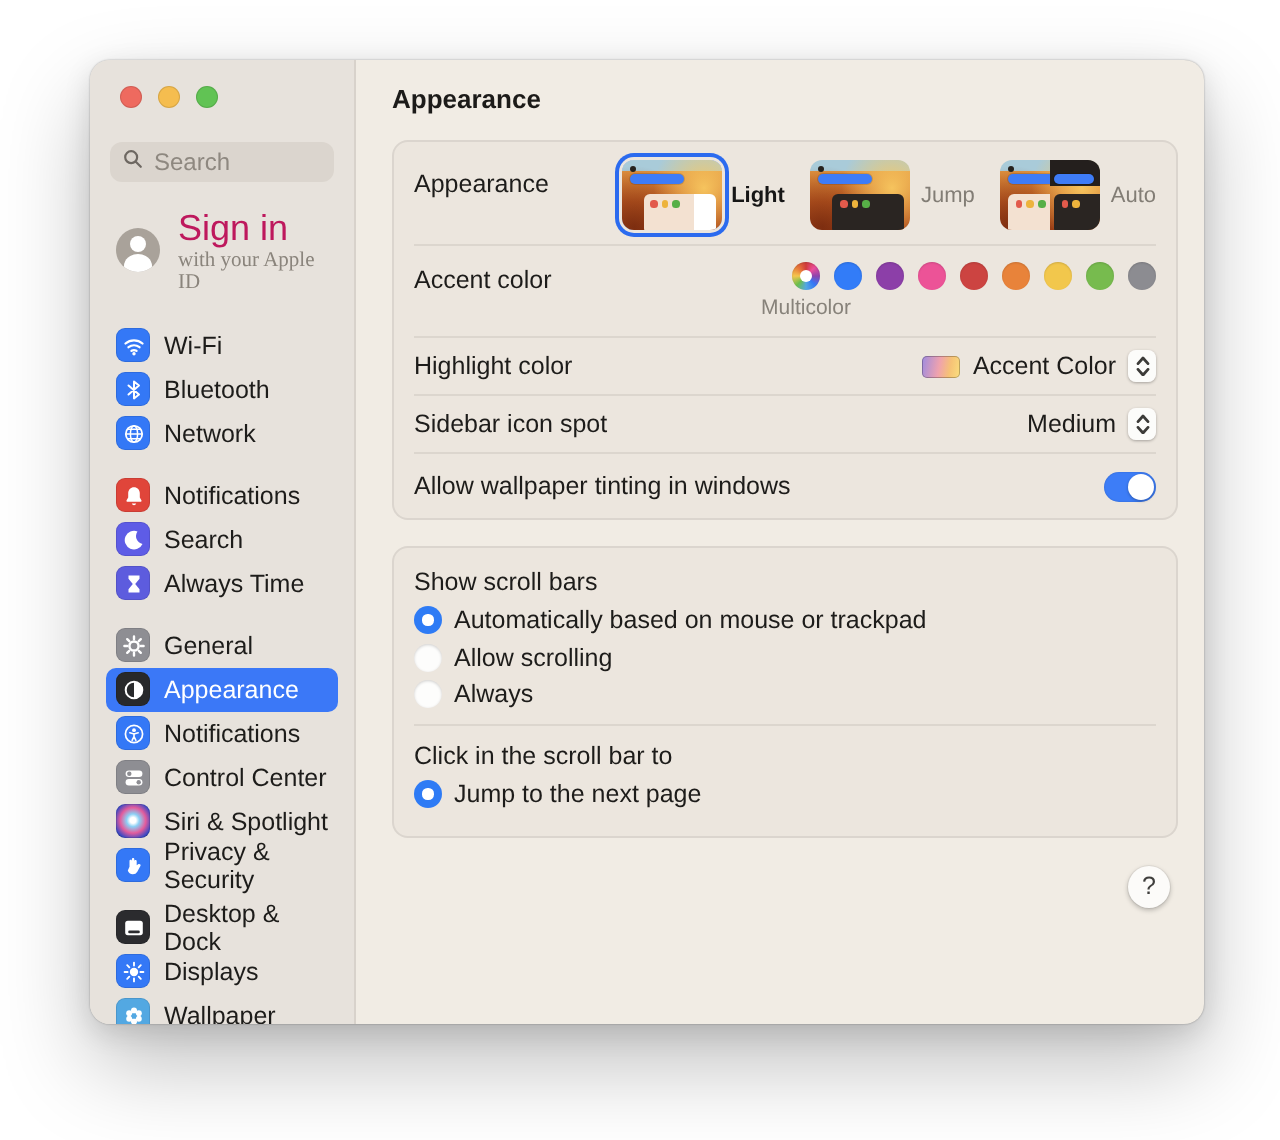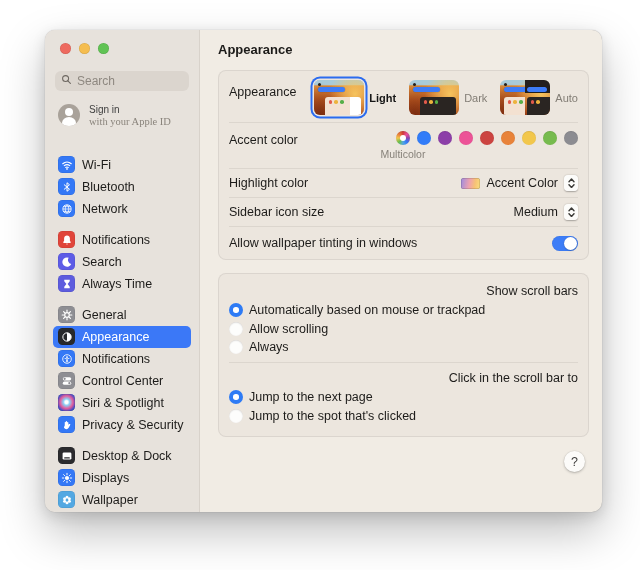--- a/index.html
+++ b/index.html
@@ -3,32 +3,32 @@
 <meta charset="utf-8">
 <style>
   * { margin:0; padding:0; box-sizing:border-box; }
   html,body { width:640px; height:570px; background:#ffffff; font-family:"Liberation Sans",sans-serif; overflow:hidden; }
   .window {
     position:absolute; left:45px; top:30px; width:557px; height:482px;
     border-radius:10px; background:#F1ECE4; display:flex; overflow:hidden;
     box-shadow: 0 20px 45px rgba(0,0,0,.25), 0 4px 14px rgba(0,0,0,.12), 0 0 1px rgba(0,0,0,.35);
   }
   
-  .sidebar { width:155px; flex-shrink:0; background:#E7E2DC; border-right:1px solid #D8D2CB; padding:0 8px; }
+  .sidebar { width:133px; flex-shrink:0; background:#E7E2DC; border-right:1px solid #D8D2CB; padding:0 8px; }
   .traffic { display:flex; gap:8px; padding:13px 0 0 7px; }
   .tl { width:11px; height:11px; border-radius:50%; box-shadow: inset 0 0 0 .5px rgba(0,0,0,.12); }
   .search { margin:17px 2px 0 2px; height:20px; border-radius:6px; background:#DBD5CE;
     display:flex; align-items:center; gap:5px; padding:0 6px; color:#8E8880; font-size:12px; }
   .signin { margin:13px 0 0 5px; display:flex; align-items:center; gap:9px; }
   .avatar { width:22px; height:22px; border-radius:50%; background:#A9A29A; position:relative; overflow:hidden; flex-shrink:0; }
   .avatar::before { content:''; position:absolute; top:4px; left:7px; width:8px; height:8px; border-radius:50%; background:#fff; }
   .avatar::after  { content:''; position:absolute; top:13px; left:4px; width:14px; height:12px; border-radius:50%; background:#fff; }
-  .signin-title { font-size:10px; color:#404040; line-height:1.15; }
+  .signin-title { font-size:18px; color:#be185d; line-height:1.15; }
   .signin-sub { font-size:10.5px; color:#8a847c;font-family:Liberation Serif, serif; }
-  .nav { margin-top:27px; }
+  .nav { margin-top:15px; }
   .group { margin-bottom:9px; }
   .srow { display:flex; align-items:center; gap:7px; height:22px; border-radius:5px; padding:0 5px; font-size:12.5px; color:#1d1c1a; cursor:default; }
   .srow.selected { background:#3B78F7; color:#ffffff; }
   .tile { width:17px; height:17px; border-radius:4.5px; flex-shrink:0; display:flex; align-items:center; justify-content:center; box-shadow: inset 0 0 0 .5px rgba(0,0,0,.1); }
   .tile svg { width:12px; height:12px; display:block; }
   
   .main { flex:1; padding:0 13px 0 18px; position:relative; }
   .main-title { margin-top:12px; font-size:13px; font-weight:700; color:#1c1b19; }
   .card { margin-top:13px; background:#ECE6DE; border:1px solid rgba(0,0,0,.07); border-radius:8px; padding:0 10px; }
   .crow { display:flex; justify-content:space-between; align-items:center; border-bottom:1px solid #DCD6CE; font-size:12.5px; color:#1d1c1a; }
@@ -73,21 +73,21 @@
   .swatch { width:19px; height:11px; border-radius:2.5px; box-shadow: inset 0 0 0 .5px rgba(0,0,0,.25);
     background: linear-gradient(100deg, #9D8BE0 0%, #EFA2AE 45%, #F6C276 72%, #FADF7E 100%); }
   .stepper { width:14px; height:16px; border-radius:4px; background:rgba(255,255,255,.85);
     box-shadow: 0 .5px 1.5px rgba(0,0,0,.3); display:flex; flex-direction:column; align-items:center; justify-content:center; gap:1px; }
   .stepper svg { display:block; }
   .r30 { min-height:29px; }
   .r32 { min-height:32px; }
   .toggle { width:26px; height:15px; border-radius:8px; background:#3D7DF7; position:relative; box-shadow: inset 0 0 1px rgba(0,0,0,.2); }
   .toggle::after { content:''; position:absolute; top:1px; right:1px; width:13px; height:13px; border-radius:50%; background:#fff; box-shadow:0 .5px 1.5px rgba(0,0,0,.3); }
   
-  .card2 { padding:8px 10px 9px;text-align:right; }
+  .card2 { padding:8px 10px 9px; }
   .group-label { font-size:12.5px; color:#1d1c1a; margin:2px 0 5px; }
   .radio-row { display:flex; align-items:center; gap:6px; margin:4.5px 0; font-size:12.5px; color:#1d1c1a; }
   .radio { width:14px; height:14px; border-radius:50%; flex-shrink:0; position:relative; }
   .radio.on { background:#2E7BF5; }
   .radio.on::after { content:''; position:absolute; inset:4.25px; border-radius:50%; background:#fff; }
   .radio.off { background:rgba(255,255,255,.9); box-shadow: inset 0 .5px 1.5px rgba(0,0,0,.18); }
   .inner-divider { height:1px; background:#DCD6CE; margin:8px 0; }
   .help-wrap { display:flex; justify-content:flex-end; margin-top:14px; padding-right:4px; }
   .help { width:21px; height:21px; border-radius:50%; background:#FCFBF9; display:flex; align-items:center; justify-content:center;
     font-size:12.5px; color:#3f3e3c; box-shadow: 0 1px 2.5px rgba(0,0,0,.25), 0 0 0 .5px rgba(0,0,0,.05); }
@@ -292,21 +292,21 @@
                 <span class="adot"></span>
                 <span class="pill"></span>
                 <span class="mwin dark">
                   <span class="mdots">
                     <span class="md" style="background:#E25A4B"></span>
                     <span class="md" style="background:#EDB33C"></span>
                     <span class="md" style="background:#57AF47"></span>
                   </span>
                 </span>
               </div>
-              <div class="opt-label">Dark</div>
+              <div class="opt-label">Jump</div>
             </div>
             <div class="opt">
               <div class="thumb">
                 <div class="half l">
                   <span class="adot"></span>
                   <span class="pill"></span>
                   <span class="mwin light">
                     <span class="mdots">
                       <span class="md" style="background:#E25A4B"></span>
                       <span class="md" style="background:#EDB33C"></span>
@@ -360,21 +360,21 @@
                 <polyline points="1,3.8 3.5,1 6,3.8" fill="none" stroke="#3c3b38" stroke-width="1.4" stroke-linecap="round" stroke-linejoin="round"></polyline>
               </svg>
               <svg width="7" height="4.5" viewBox="0 0 7 4.5">
                 <polyline points="1,0.7 3.5,3.5 6,0.7" fill="none" stroke="#3c3b38" stroke-width="1.4" stroke-linecap="round" stroke-linejoin="round"></polyline>
               </svg>
             </span>
         </div>
       </div>
 
       <div class="crow r30">
-        <span class="crow-label">Sidebar icon size</span>
+        <span class="crow-label">Sidebar icon spot</span>
         <div class="val">
           <span>Medium</span>
           <span class="stepper">
               <svg width="7" height="4.5" viewBox="0 0 7 4.5">
                 <polyline points="1,3.8 3.5,1 6,3.8" fill="none" stroke="#3c3b38" stroke-width="1.4" stroke-linecap="round" stroke-linejoin="round"></polyline>
               </svg>
               <svg width="7" height="4.5" viewBox="0 0 7 4.5">
                 <polyline points="1,0.7 3.5,3.5 6,0.7" fill="none" stroke="#3c3b38" stroke-width="1.4" stroke-linecap="round" stroke-linejoin="round"></polyline>
               </svg>
             </span>
@@ -403,24 +403,20 @@
             <span>Always</span>
           </div>
         </div>
       <div class="inner-divider"></div>
       <div class="group-label">Click in the scroll bar to</div>
       <div id="scrollclick-radios">
           <div class="radio-row">
             <span class="radio on"></span>
             <span>Jump to the next page</span>
           </div>
-          <div class="radio-row">
-            <span class="radio off"></span>
-            <span>Jump to the spot that's clicked</span>
-          </div>
         </div>
     </div>
 
     <div class="help-wrap">
       <div class="help">?</div>
     </div>
   </div>
 </div>
 
 </body></html>

